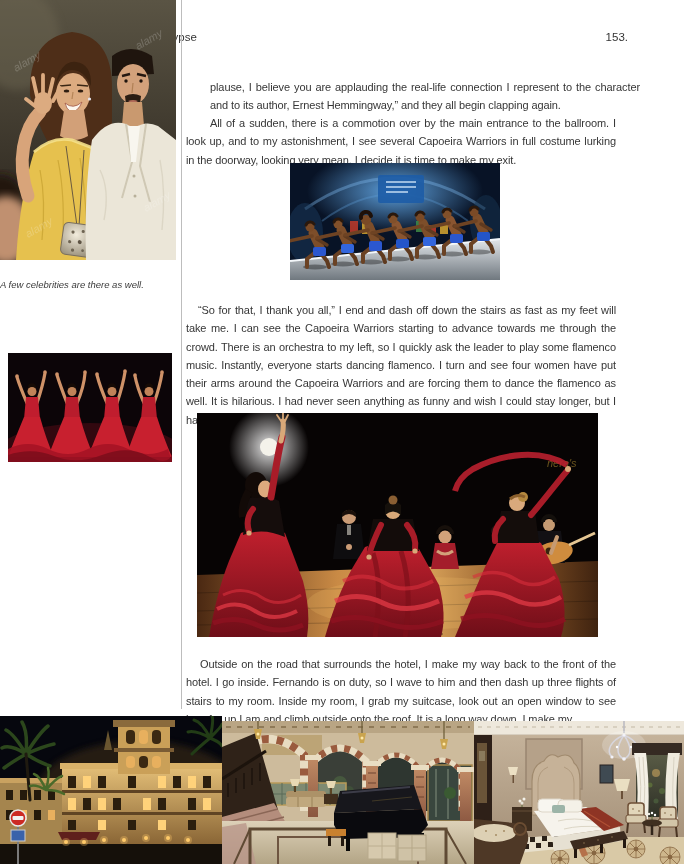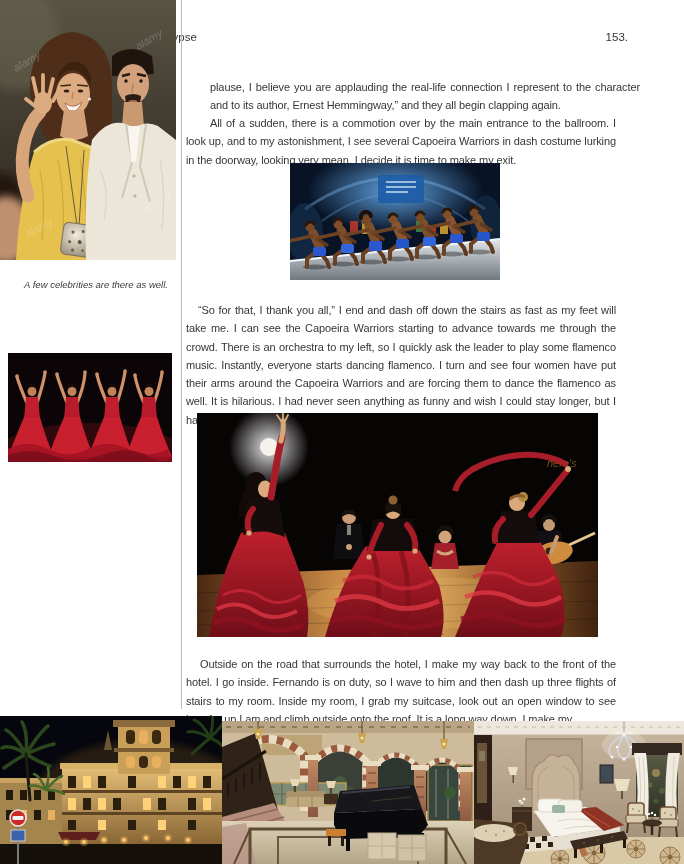--- a/index.html
+++ b/index.html
@@ -8,21 +8,21 @@
   .hdr-title{position:absolute;top:31px;left:0;width:684px;text-align:left;
              font-size:11.5px;color:#343434;}
   .hdr-page{position:absolute;top:31px;right:56px;font-size:11.5px;color:#343434;margin-left:28px;}
   .divider{position:absolute;left:181px;top:0;width:1px;height:709px;background:#bdbdbd;}
   .para{position:absolute;left:186px;width:430px;font-size:11px;line-height:18.3px;
         letter-spacing:-0.1px;color:#363636;text-align:justify;}
   #p1{top:67px;margin-left:24px;}
   #p2{top:103px;text-indent:24px;}
   #p3{top:290px;text-indent:12px;}
   #p4{top:644px;text-indent:14px;}
-  .caption{position:absolute;top:279px;left:8px;width:176px;text-align:center;
+  .caption{position:absolute;top:279px;left:0;width:176px;text-align:left;
            font-style:italic;font-size:9.5px;color:#3a3a3a;}
   figure{position:absolute;margin:0;padding:0;}
   figure svg{display:block;width:100%;height:100%;}
   #fig-celebs{left:0;top:8;width:176px;height:260px;}
   #fig-flamenco-sm{left:8px;top:353px;width:164px;height:109px;}
   #fig-capoeira{left:290px;top:163px;width:210px;height:117px;}
   #fig-flamenco-lg{left:197px;top:413px;width:401px;height:224px;}
   #fig-night{left:0;top:716px;width:222px;height:148px;}
   #fig-lobby{left:222px;top:721px;width:252px;height:143px;}
   #fig-room{left:474px;top:721px;width:210px;height:143px;}
@@ -151,21 +151,21 @@
           <circle cx="141" cy="38.5" r="4.5" fill="#c08358"></circle>
         <path d="M135,44 L147,44 L149,66 L133,66Z" fill="#b81c2c"></path>
         <path d="M133,64 Q123,88 118,104 L164,104 Q156,86 149,64Z" fill="#c8202f"></path>
       </g>
       <path d="M0,96 Q20,86 40,96 T80,96 T120,96 T160,96 L164,109 L0,109Z" fill="#a51325" opacity=".9"></path>
       <path d="M0,102 Q24,94 46,103 T94,102 T140,103 T164,101 L164,109 L0,109Z" fill="#7d0d1c" opacity=".9"></path>
     </svg>
   </figure>
 
   <p class="para" id="p1">plause, I believe you are applauding the real-life connection I represent to the character and to its author, Ernest Hemmingway,” and they all begin clapping again.</p>
-  <p class="para" id="p2">All of a sudden, there is a commotion over by the main entrance to the ballroom. I look up, and to my astonishment, I see several Capoeira Warriors in dash costume lurking in the doorway, looking very mean. I decide it is time to make my exit.</p>
+  <p class="para" id="p2">All of a sudden, there is a commotion over by the main entrance to the ballroom. I look up, and to my astonishment, I see several Capoeira Warriors in full costume lurking in the doorway, looking very mean. I decide it is time to make my exit.</p>
   <p class="para" id="p3">“So for that, I thank you all,” I end and dash off down the stairs as fast as my feet will take me. I can see the Capoeira Warriors starting to advance towards me through the crowd. There is an orchestra to my left, so I quickly ask the leader to play some flamenco music. Instantly, everyone starts dancing flamenco. I turn and see four women have put their arms around the Capoeira Warriors and are forcing them to dance the flamenco as well. It is hilarious. I had never seen anything as funny and wish I could stay longer, but I have to dash. I turn back and dart out a door to the garden.</p>
   <p class="para" id="p4">Outside on the road that surrounds the hotel, I make my way back to the front of the hotel. I go inside. Fernando is on duty, so I wave to him and then dash up three flights of stairs to my room. Inside my room, I grab my suitcase, look out an open window to see how far up I am and climb outside onto the roof.  It is a long way down.  I make my</p>
 
   <figure id="fig-capoeira" aria-label="Capoeira performers crouching in a row on a blue-lit stage">
     <svg viewBox="0 0 210 117" xmlns="http://www.w3.org/2000/svg">
       <defs>
         <radialGradient id="cLight" cx=".5" cy=".5" r=".5">
           <stop offset="0" stop-color="#63a9e8" stop-opacity=".95"></stop>
             <stop offset="1" stop-color="#63a9e8" stop-opacity="0"></stop>
         </radialGradient>

